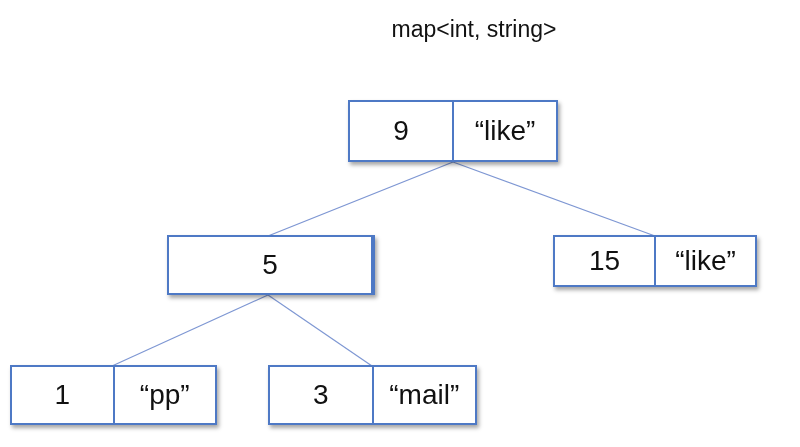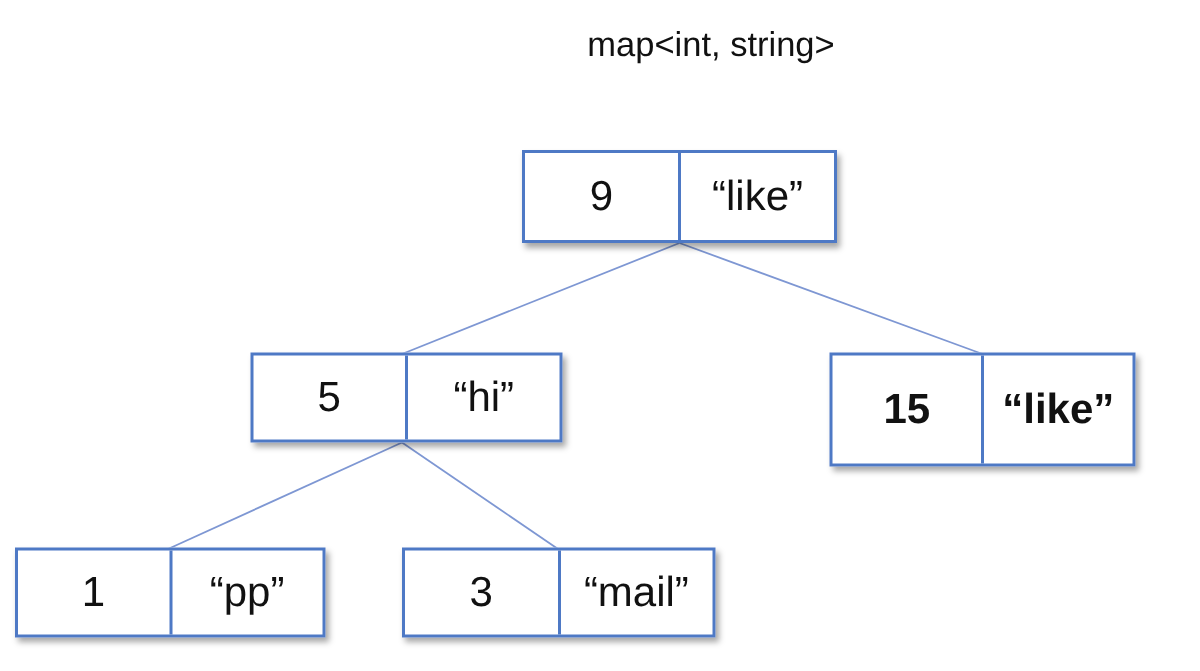--- a/index.html
+++ b/index.html
@@ -71,24 +71,23 @@
     <line x1="268" y1="295" x2="372" y2="366"></line>
   </svg>
 
   <div class="node" style="left:348px; top:100px; width:210px; height:62px;">
     <div class="cell key">9</div>
     <div class="cell val">“like”</div>
   </div>
 
   <div class="node" style="left:167px; top:235px; width:208px; height:60px;">
     <div class="cell key">5</div>
-    <div class="cell val">“hi”</div>
   </div>
 
-  <div class="node" style="left:553px; top:235px; width:204px; height:76px;font-weight:bold;">
+  <div class="node" style="left:553px; top:235px; width:204px; height:52px;">
     <div class="cell key">15</div>
     <div class="cell val">“like”</div>
   </div>
 
   <div class="node" style="left:10px; top:365px; width:207px; height:60px;">
     <div class="cell key">1</div>
     <div class="cell val">“pp”</div>
   </div>
 
   <div class="node" style="left:268px; top:365px; width:209px; height:60px;">

